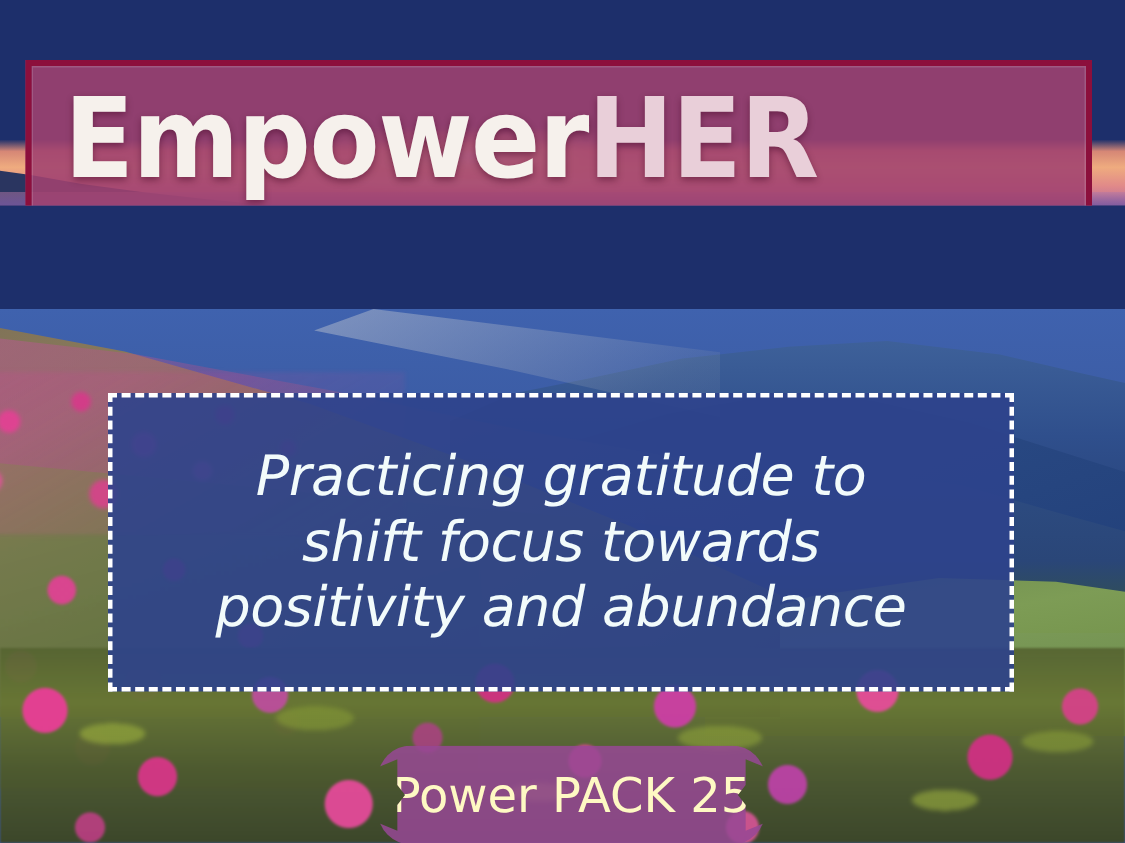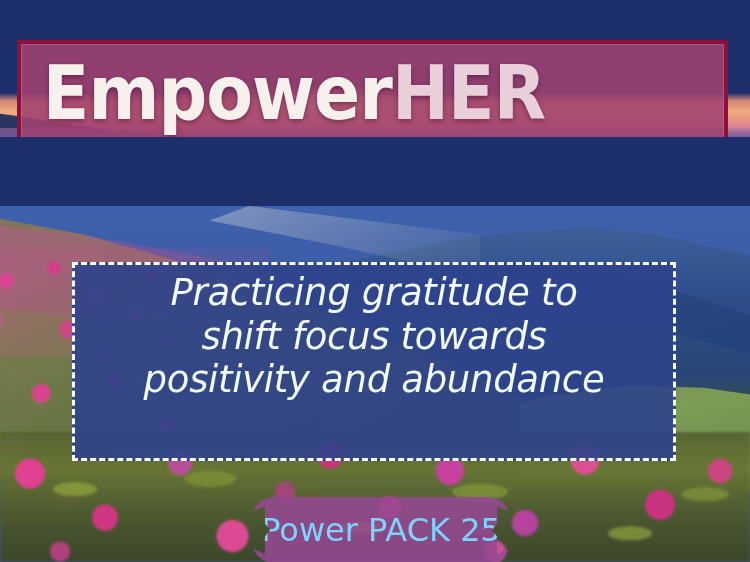--- a/index.html
+++ b/index.html
@@ -287,21 +287,21 @@
   .quote-box {
     position: absolute;
     left: 72px;
     top: 56px;          
     width: 604px;
     height: 199px;
     box-sizing: border-box;
     background: rgba(45, 67, 140, 0.90);
     border: 3px dashed #ffffff;
     display: flex;
-    align-items: flex-start;
+    align-items: center;
     justify-content: center;
     padding: 6px 16px;
   }
   .quote-text {
     font-family: "DejaVu Sans", sans-serif;
     font-style: italic;
     font-size: 37px;
     line-height: 1.18;
     color: #f2fbfb;
     text-align: center;
@@ -336,21 +336,21 @@
     border-radius: 50%;
     background: rgba(120, 52, 120, 0.55);
   }
   .tag-notch-l { left: 4px; }
   .tag-notch-r { right: 4px; }
   .tag-text {
     position: relative;
     font-family: "DejaVu Sans", sans-serif;
     font-size: 32px;
     line-height: 1;
-    color: #7dd3fc;
+    color: #fef9c3;
     letter-spacing: 0px;
     white-space: nowrap;
     z-index: 2;
   }
 </style>
 </head>
 <body>
 
 <div class="canvas">
 

